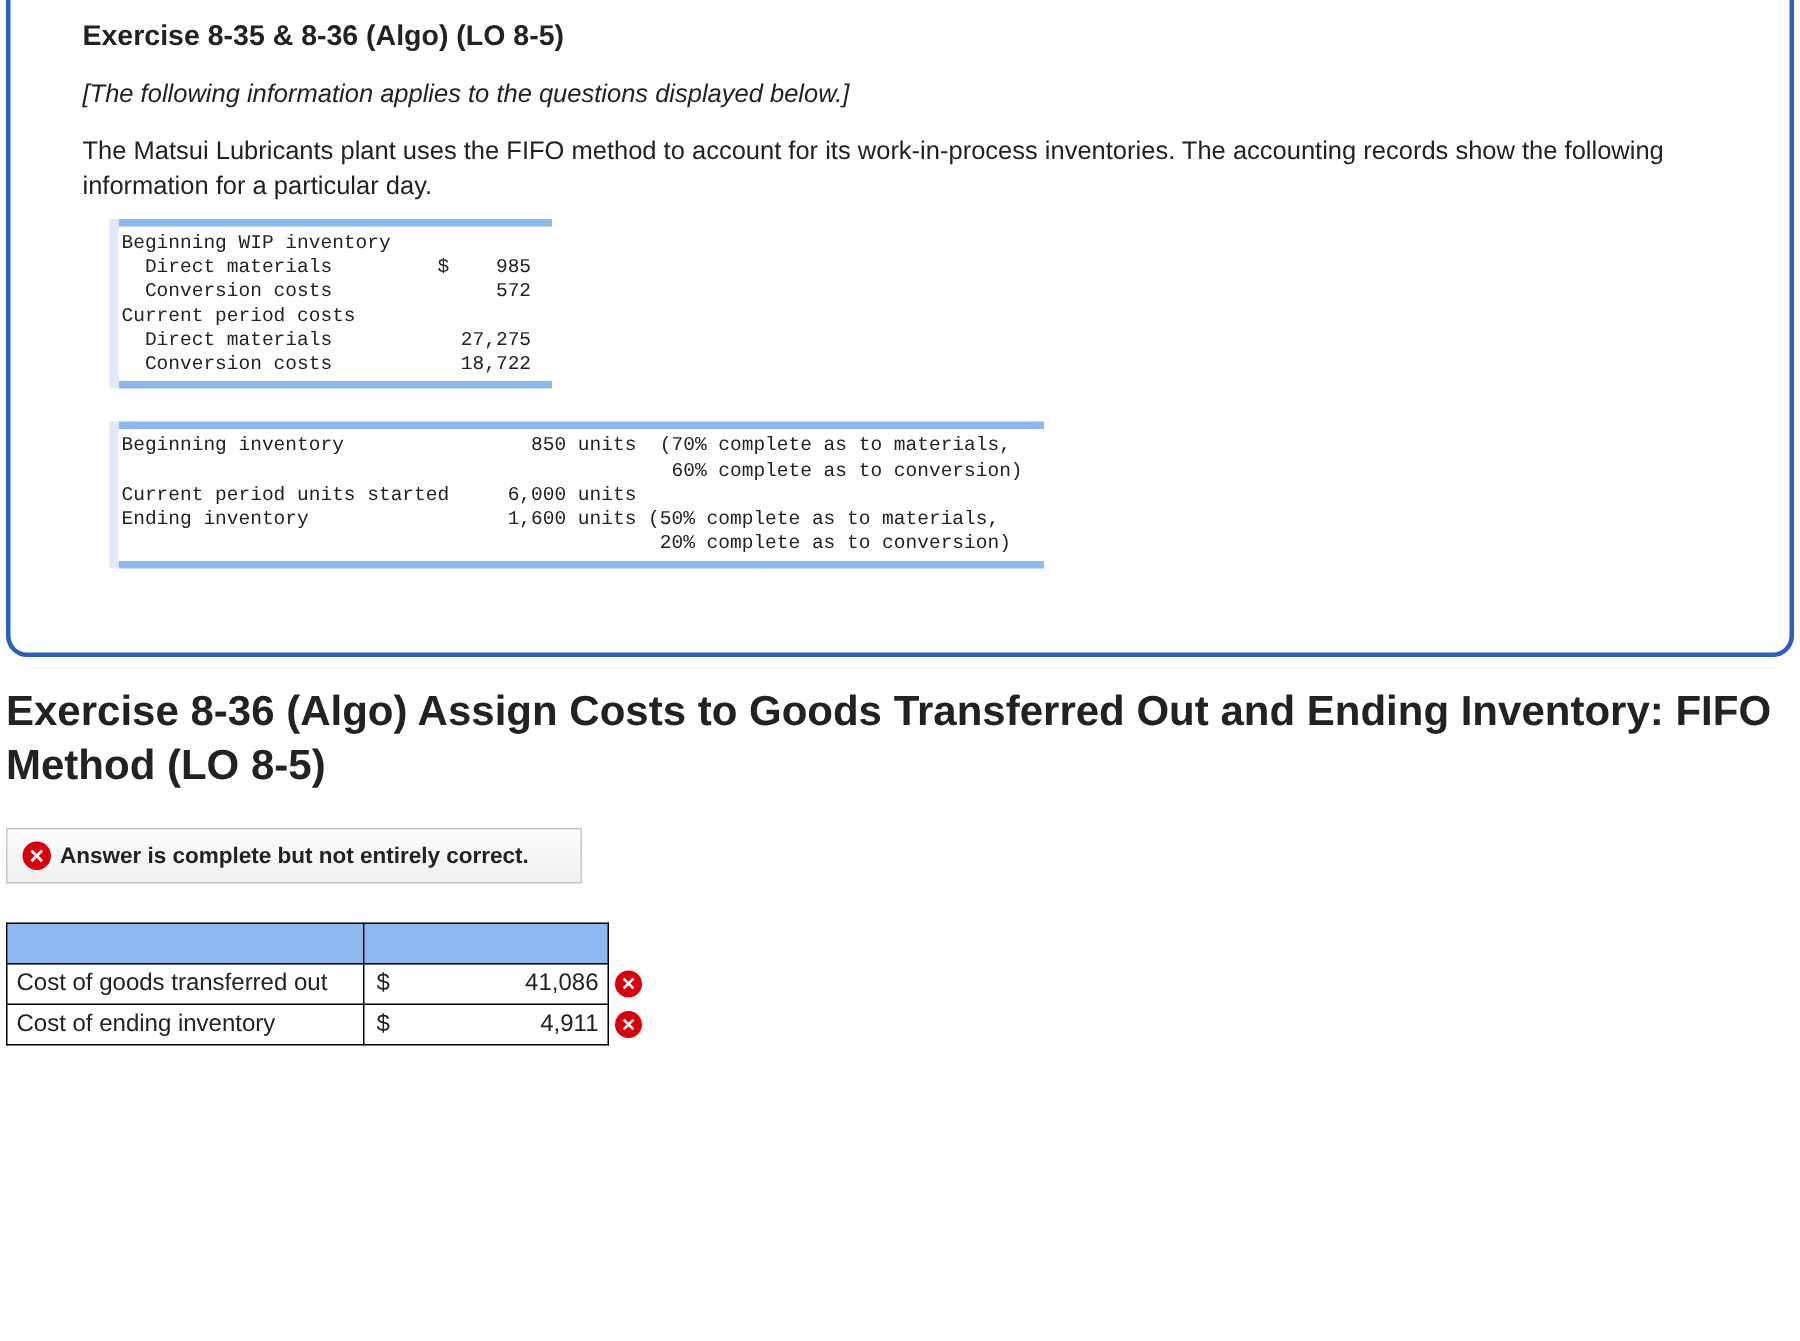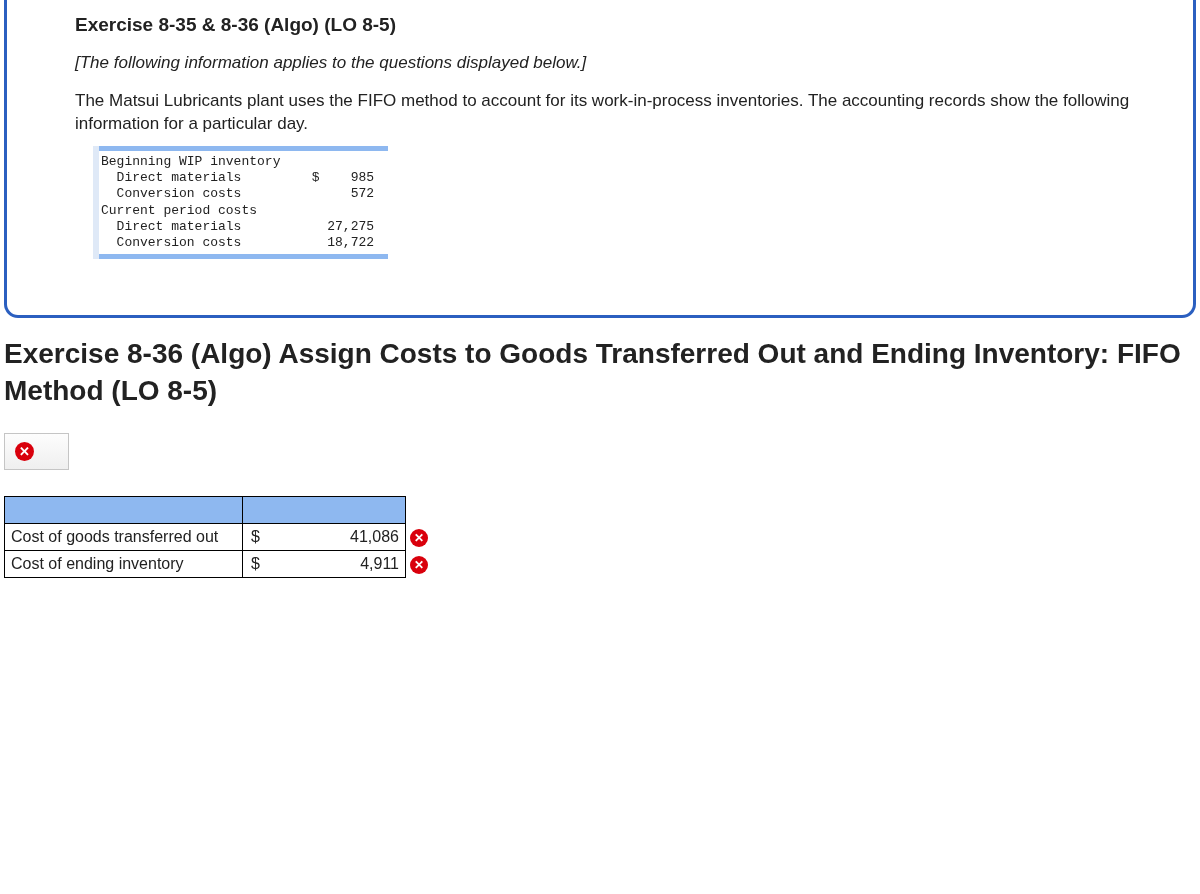--- a/index.html
+++ b/index.html
@@ -9,21 +9,21 @@
     margin: 0;
     padding: 0;
     background: #fff;
     width: 1200px;
   }
   .card {
     border: 3px solid #2b5fc0;
     border-top: none;
     border-radius: 0 0 14px 14px;
     margin: 0 4px 18px 4px;
-    padding: 14px 44px 34px 68px;
+    padding: 14px 44px 34px 48px;
   }
   .heading-strong {
     font-family: "Arial Black", Arial, sans-serif;
     font-weight: 900;
     font-size: 19px;
     margin: 0 0 6px 0;
   }
   .italic-line {
     font-style: italic;
     margin-bottom: 12px;
@@ -109,27 +109,33 @@
 <div class="card">
   <p class="heading-strong">Exercise 8-35 &amp; 8-36 (Algo) (LO 8-5)</p>
   <p class="italic-line">[The following information applies to the questions displayed below.]</p>
   <p class="body-text">The Matsui Lubricants plant uses the FIFO method to account for its work-in-process inventories. The accounting records show the following information for a particular day.</p>
   <div class="mono-block">Beginning WIP inventory
   Direct materials         $    985
   Conversion costs              572
 Current period costs
   Direct materials           27,275
   Conversion costs           18,722</div>
+  <div class="mono-block wide">Beginning inventory                850 units  (70% complete as to materials,
+                                               60% complete as to conversion)
+Current period units started     6,000 units
+Ending inventory                 1,600 units (50% complete as to materials,
+                                              20% complete as to conversion)</div>
 </div>
 
 <div class="section2">
   <div class="ex-title">Exercise 8-36 (Algo) Assign Costs to Goods Transferred Out and Ending Inventory: FIFO Method (LO 8-5)</div>
 
   <div class="feedback-banner">
     <span class="x-circle">✕</span>
+    <span>Answer is complete but not entirely correct.</span>
   </div>
 
   <table class="answer-table">
     <tbody>
         <tr class="blue-row">
       <td class="label-cell"></td>
       <td class="val-cell"></td>
     </tr>
     <tr>
       <td class="label-cell">Cost of goods transferred out</td>

